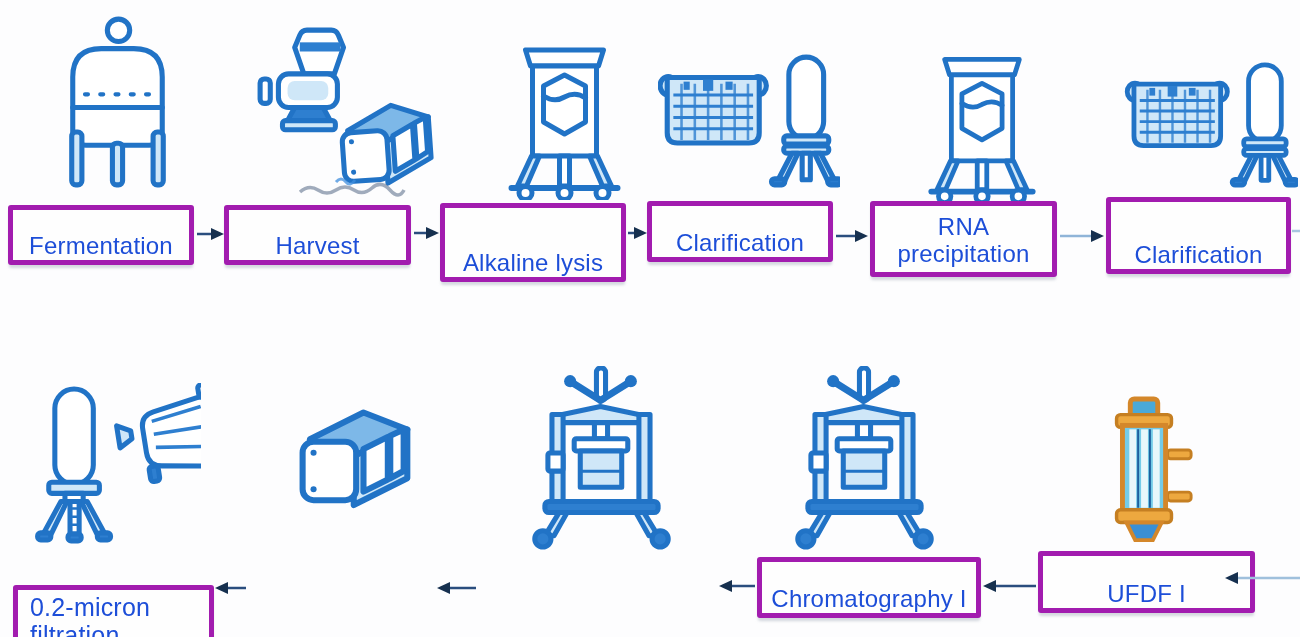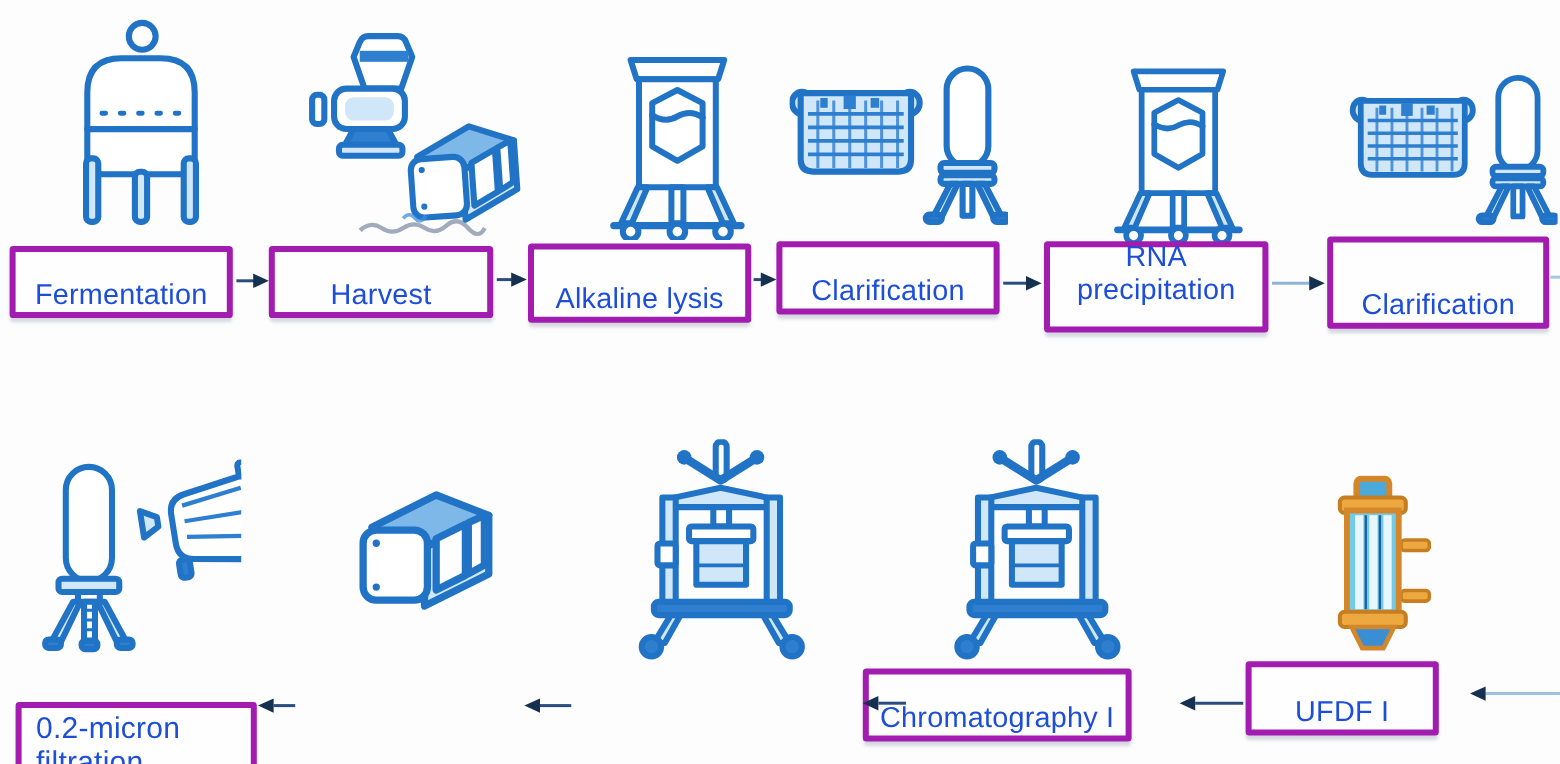--- a/index.html
+++ b/index.html
@@ -211,40 +211,40 @@
     <rect x="26" y="116" width="56" height="13" rx="4" fill="#eda83f" stroke="#c57f22" stroke-width="3.5"></rect>
     <path d="M36,129 h36 l-9,18 h-18 z" fill="#3a8fd4" stroke="#d4872a" stroke-width="4"></path>
   </svg>
 
   <div class="step-box" style="left:8px;top:205px;width:186px;height:60px">
     <span>Fermentation</span>
   </div>
   <div class="step-box" style="left:224px;top:205px;width:187px;height:60px">
     <span>Harvest</span>
   </div>
-  <div class="step-box" style="left:440px;top:203px;width:186px;height:66px">
+  <div class="step-box" style="left:440px;top:203px;width:186px;height:79px">
     <span>Alkaline lysis</span>
   </div>
   <div class="step-box" style="left:647px;top:201px;width:186px;height:61px">
     <span>Clarification</span>
   </div>
-  <div class="step-box" style="left:870px;top:201px;width:187px;height:76px;padding:16px 22px">
+  <div class="step-box" style="left:870px;top:201px;width:187px;height:76px;padding:4px 22px">
     <span>RNA precipitation</span>
   </div>
   <div class="step-box" style="left:1106px;top:197px;width:185px;height:77px">
     <span>Clarification</span>
   </div>
 
   <div class="step-box left-text" style="left:13px;top:554px;width:201px;height:70px;font-size:25px">
     <span>0.2-micron filtration</span>
   </div>
-  <div class="step-box" style="left:719px;top:557px;width:224px;height:61px">
+  <div class="step-box" style="left:757px;top:557px;width:224px;height:61px">
     <span>Chromatography I</span>
   </div>
-  <div class="step-box" style="left:1038px;top:551px;width:161px;height:62px">
+  <div class="step-box" style="left:1038px;top:551px;width:217px;height:62px">
     <span>UFDF I</span>
   </div>
 
   <svg id="arrow-layer" width="1300" height="637" viewBox="0 0 1300 637">
 
     <path d="M300,192 q9,-8 18,-2 t18,0 t18,0 t18,-2 t18,2 t14,0" stroke="#44597a" stroke-width="3.5" fill="none" opacity=".5"></path>
     <path d="M336,182 q5,-6 10,0 q4,5 9,-2" stroke="#3f8edd" stroke-width="3" fill="none" opacity=".75"></path>
 
     <line x1="197" y1="234" x2="212" y2="234" stroke="#2a4d7e" stroke-width="2.5"></line>
     <polygon points="224,234 211,228 211,240" fill="#16304f"></polygon>

